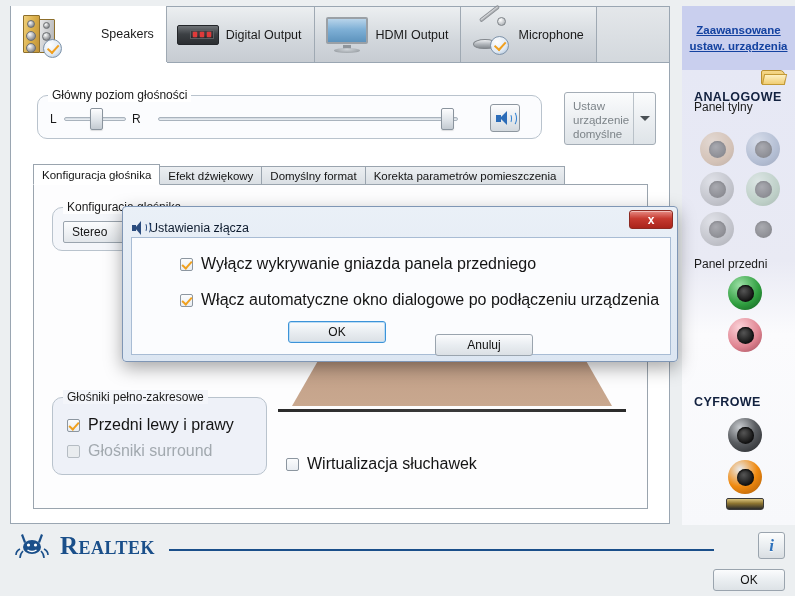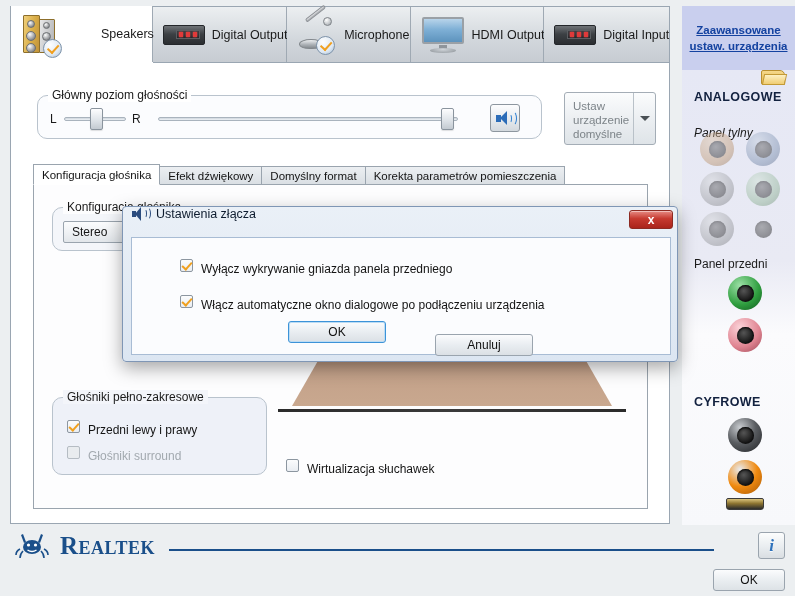--- a/index.html
+++ b/index.html
@@ -350,21 +350,21 @@
   }
   .cbox.checked::after {
     content: "";
     position: absolute; left: 3px; top: 0px;
     width: 4px; height: 8px;
     border: solid #f0a01e;
     border-width: 0 2.4px 2.4px 0;
     transform: rotate(42deg);
   }
   .cbox.disabled { background: #e9ecef; border-color: #b5bcc3; }
-  .cb-label { font-size: 12px; color: #141414; margin-top: 7px; }
+  .cb-label { font-size: 16px; color: #141414; }
   .cb-label.disabled { color: #a2a9af; }
 
   
   .room {
     position: absolute; left: 30px; top: 25px;
     width: 355px; height: 255px;
     overflow: hidden;
   }
   .floor {
     position: absolute; left: 18px; bottom: 44px;
@@ -432,22 +432,22 @@
   .dialog {
     position: absolute; left: 122px; top: 206px;
     width: 556px; height: 156px;
     background: linear-gradient(#eaf0f7,#dce6f2);
     border: 1px solid #7f96b5;
     border-radius: 4px;
     box-shadow: 0 6px 18px rgba(0,0,0,.35);
     z-index: 50;
   }
   .dlg-title {
-    height: 28px; display: flex; align-items: flex-start;
-    padding-left: 9px; gap: 7px;
+    height: 28px; display: flex; align-items: flex-end;
+    padding-left: 9px; 
     font-size: 12.5px; color: #0d1b2e;
   }
   .dlg-ic-spk { position: relative; width: 17px; height: 14px; }
   .dlg-ic-spk .bodyy {
     position: absolute; left: 0; top: 4px; width: 4px; height: 6px; background: #2b4c7e;
   }
   .dlg-ic-spk .flare {
     position: absolute; left: 3px; top: 0;
     width: 0; height: 0;
     border-top: 7px solid transparent;
@@ -516,48 +516,38 @@
           <span class="body"></span>
           <span class="face"></span>
           <span class="led" style="left:16px;"></span>
           <span class="led" style="left:23px;"></span>
           <span class="led" style="left:30px;"></span>
         </span>
         <span class="tablabel">Digital Output</span>
       </div>
 
       <div class="dev-tab">
+        <span class="ic-monitor">
+          <span class="screen"></span>
+          <span class="neck"></span>
+          <span class="foot"></span>
+        </span>
+        <span class="tablabel">HDMI Output</span>
+      </div>
+
+      <div class="dev-tab">
         <span class="ic-mic">
           <span class="stick"></span>
           <span class="head"></span>
           <span class="base"></span>
           <span class="badge-check" style="right:2px;bottom:0;"></span>
         </span>
         <span class="tablabel">Microphone</span>
       </div>
 
-      <div class="dev-tab">
-        <span class="ic-monitor">
-          <span class="screen"></span>
-          <span class="neck"></span>
-          <span class="foot"></span>
-        </span>
-        <span class="tablabel">HDMI Output</span>
-      </div>
-
-      <div class="dev-tab" style="border-right:none;">
-        <span class="ic-box">
-          <span class="body"></span>
-          <span class="face"></span>
-          <span class="led" style="left:16px;"></span>
-          <span class="led" style="left:23px;"></span>
-          <span class="led" style="left:30px;"></span>
-        </span>
-        <span class="tablabel">Digital Input</span>
-      </div>
     </div>
 
     <div class="group vol-group">
       <span class="legend">Główny poziom głośności</span>
 
       <span class="lr" style="position:absolute;left:12px;top:16px;">L</span>
       <div style="position:absolute;left:26px;top:21px;width:62px;">
         <div class="track"></div>
         <div class="thumb" style="left:26px;"></div>
       </div>
@@ -636,21 +626,21 @@
     <span class="adv-link">Zaawansowane ustaw. urządzenia</span>
   </div>
 
   <div class="sidebar">
     <span class="sb-folder">
       <span class="back"></span>
         <span class="front"></span>
     </span>
 
     <div style="position:absolute;left:12px;top:20px;" class="sb-title">ANALOGOWE</div>
-    <div style="position:absolute;left:12px;top:56px;font-style:italic;" class="sb-sub">Panel tylny</div>
+    <div style="position:absolute;left:12px;top:30px;" class="sb-sub">Panel tylny</div>
 
     <div class="jack-grid" style="position:absolute;left:8px;top:62px;width:100px;">
       <span class="jack dim" style="background:radial-gradient(circle at 35% 28%,#f0c089,#d98a3c 62%,#9a5a1d);">
           <span class="hole"></span>
         </span>
       <span class="jack dim" style="background:radial-gradient(circle at 35% 28%,#b7cdea,#5c86c4 62%,#2f508a);">
           <span class="hole"></span>
         </span>
       <span class="jack dim" style="background:radial-gradient(circle at 35% 28%,#d4d7da,#8d9196 62%,#5c6064);">
           <span class="hole"></span>

